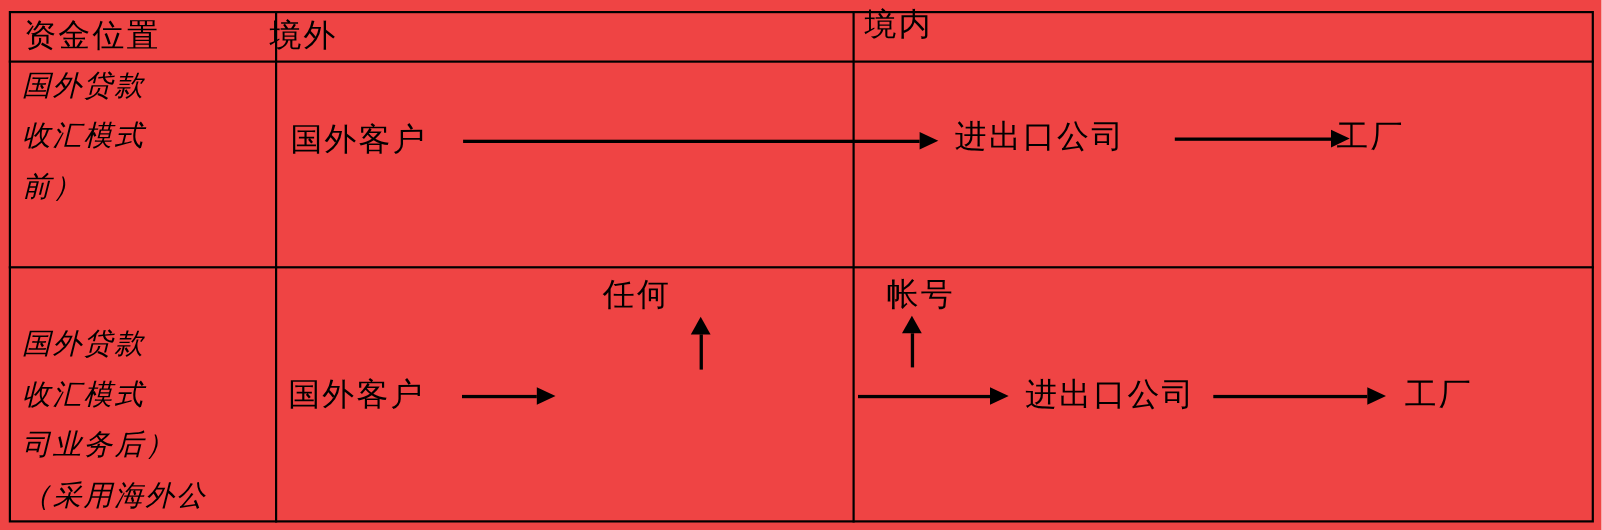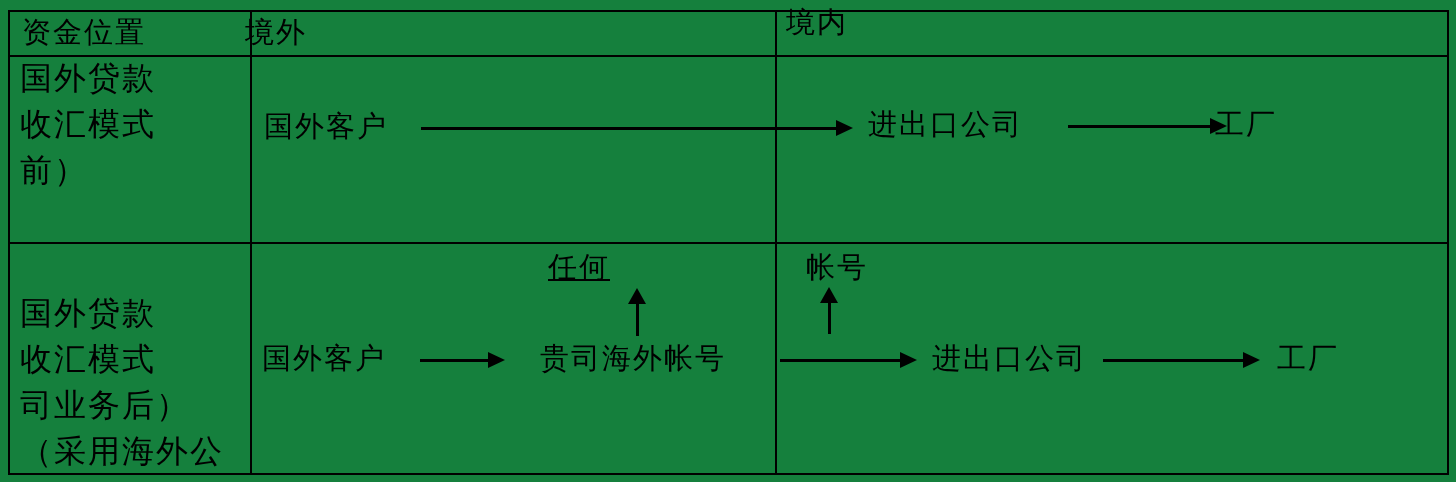--- a/index.html
+++ b/index.html
@@ -1,41 +1,41 @@
 <!DOCTYPE html>
 <html><head>
 <meta charset="utf-8">
 <style>
   * { margin: 0; padding: 0; box-sizing: border-box; }
   html, body { background: #ffffff; }
   .canvas {
     position: relative;
     width: 1456px;
     height: 482px;
-    background: #15803d;
+    background: #ef4444;
     font-family: "DejaVu Serif", "Liberation Serif", serif;
     color: #000000;
     overflow: hidden;
   }
   .frame {
     position: absolute;
     left: 8px; top: 10px;
     width: 1441px; height: 465px;
     border: 2px solid #000000;
   }
   .vline { position: absolute; top: 10px; height: 465px; width: 2px; background: #000000; }
   .hline { position: absolute; left: 8px; width: 1441px; height: 2px; background: #000000; }
   .txt {
     position: absolute;
     font-size: 29px;
     line-height: 1.15;
     letter-spacing: 2px;
     white-space: nowrap;
   }
-  .label-block { position: absolute; font-size: 32px; letter-spacing: 2px; }
+  .label-block { position: absolute; font-size: 26px; letter-spacing: 2px; font-style: italic; }
   .label-block .ln { height: 46px; line-height: 46px; white-space: nowrap; }
   
   .harrow { position: absolute; height: 18px; display: flex; align-items: center; }
   .harrow .shaft { flex: 1; height: 3px; background: #000000; }
   .harrow .head {
     width: 0; height: 0;
     border-left: 17px solid #000000;
     border-top: 8px solid transparent;
     border-bottom: 8px solid transparent;
   }
@@ -82,32 +82,31 @@
   </div>
   <div class="txt" style="left:1215px; top:108px;">工厂</div>
 
   <div class="label-block" style="left:20px; top:290px;">
     <div class="ln">国外贷款</div>
     <div class="ln">收汇模式</div>
     <div class="ln">司业务后）</div>
     <div class="ln">（采用海外公</div>
   </div>
 
-  <div class="txt" style="left:548px; top:251px;text-decoration:underline;">任何</div>
+  <div class="txt" style="left:548px; top:251px;">任何</div>
   <div class="varrow" style="left:627px; top:288px; height:48px;">
     <div class="vhead"></div>
     <div class="vshaft"></div>
   </div>
 
   <div class="txt" style="left:262px; top:342px;">国外客户</div>
   <div class="harrow" style="left:420px; top:351px; width:85px;">
     <div class="shaft"></div>
     <div class="head"></div>
   </div>
-  <div class="txt" style="left:540px; top:342px;">贵司海外帐号</div>
 
   <div class="txt" style="left:806px; top:251px;text-align:center;">帐号</div>
   <div class="varrow" style="left:819px; top:287px; height:47px;">
     <div class="vhead"></div>
     <div class="vshaft"></div>
   </div>
 
   <div class="harrow" style="left:780px; top:351px; width:137px;">
     <div class="shaft"></div>
     <div class="head"></div>

